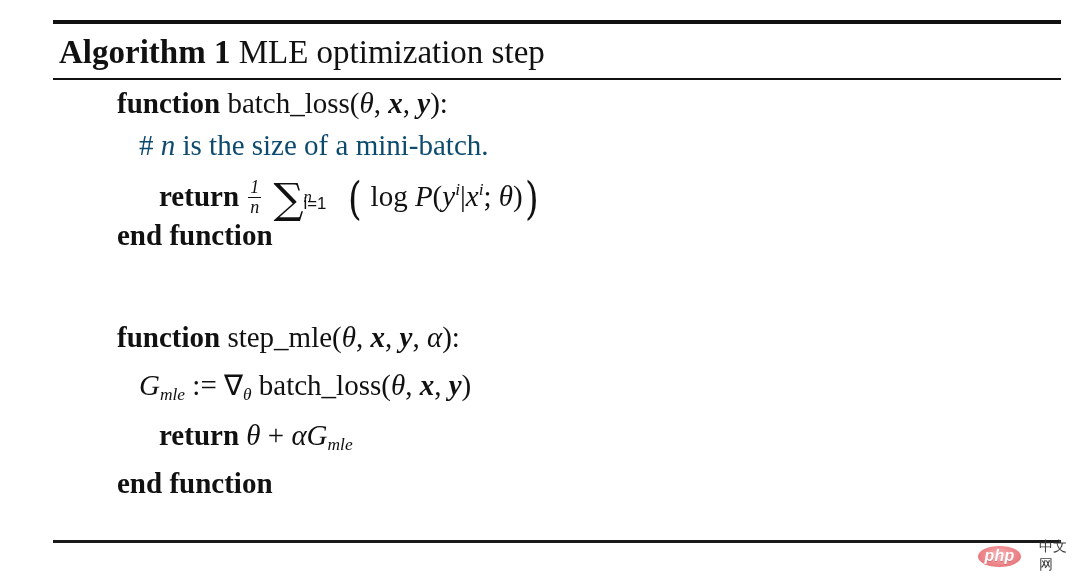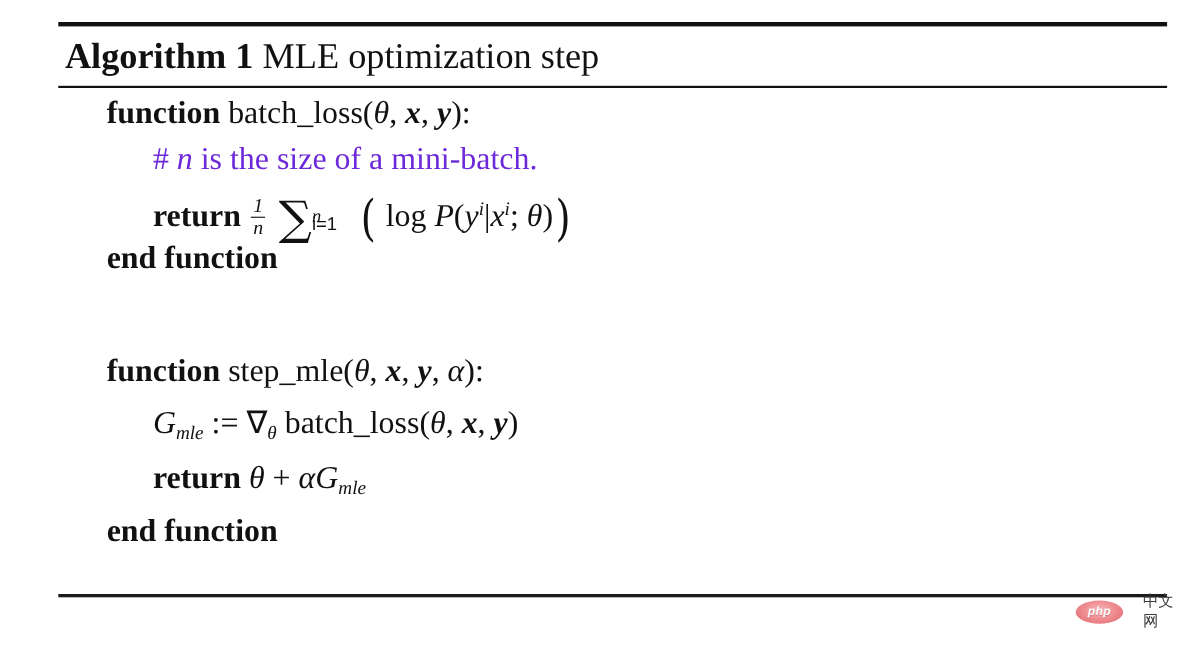--- a/index.html
+++ b/index.html
@@ -61,24 +61,24 @@
 
   .line {
     position: absolute;
     white-space: nowrap;
     font-size: 29px;
     line-height: 34px;
   }
   .ind0 { left: 44px; }
   .ind1 { left: 86px; }
 
-  .bold { font-weight: bold; }
+  .bold { font-weight: bold; margin-left: 20px; }
   .mi { font-style: italic; font-family: "Liberation Serif","DejaVu Serif",serif; }
   .mb { font-style: italic; font-weight: bold; font-family: "Liberation Serif","DejaVu Serif",serif; }
-  .comment { color: #6d28d9; }
+  .comment { color: #0c4a6e; }
 
   
   .frac {
     display: inline-block;
     vertical-align: -0.42em;
     text-align: center;
     font-size: 0.62em;
     line-height: 1.05;
     margin: 0 2px;
   }
@@ -138,21 +138,21 @@
     width: 44px;
     height: 21px;
     border-radius: 50%;
     background: radial-gradient(ellipse at 50% 42%, #f7b9bb 0%, #ef8e92 45%, #e8767c 75%, #e06066 100%);
     display: flex;
     align-items: center;
     justify-content: center;
     color: #ffffff;
     font-style: italic;
     font-weight: bold;
-    font-size: 11px;
+    font-size: 16px;
     letter-spacing: 0.3px;
     font-family: "Liberation Sans", sans-serif;
     text-shadow: 0 1px 0 rgba(150,40,45,0.35);
   }
   .cn-text {
     margin-left: 18px;
     font-size: 14px;
     color: #3b3b3b;
     font-family: "DejaVu Sans", sans-serif;
     letter-spacing: 0px;

